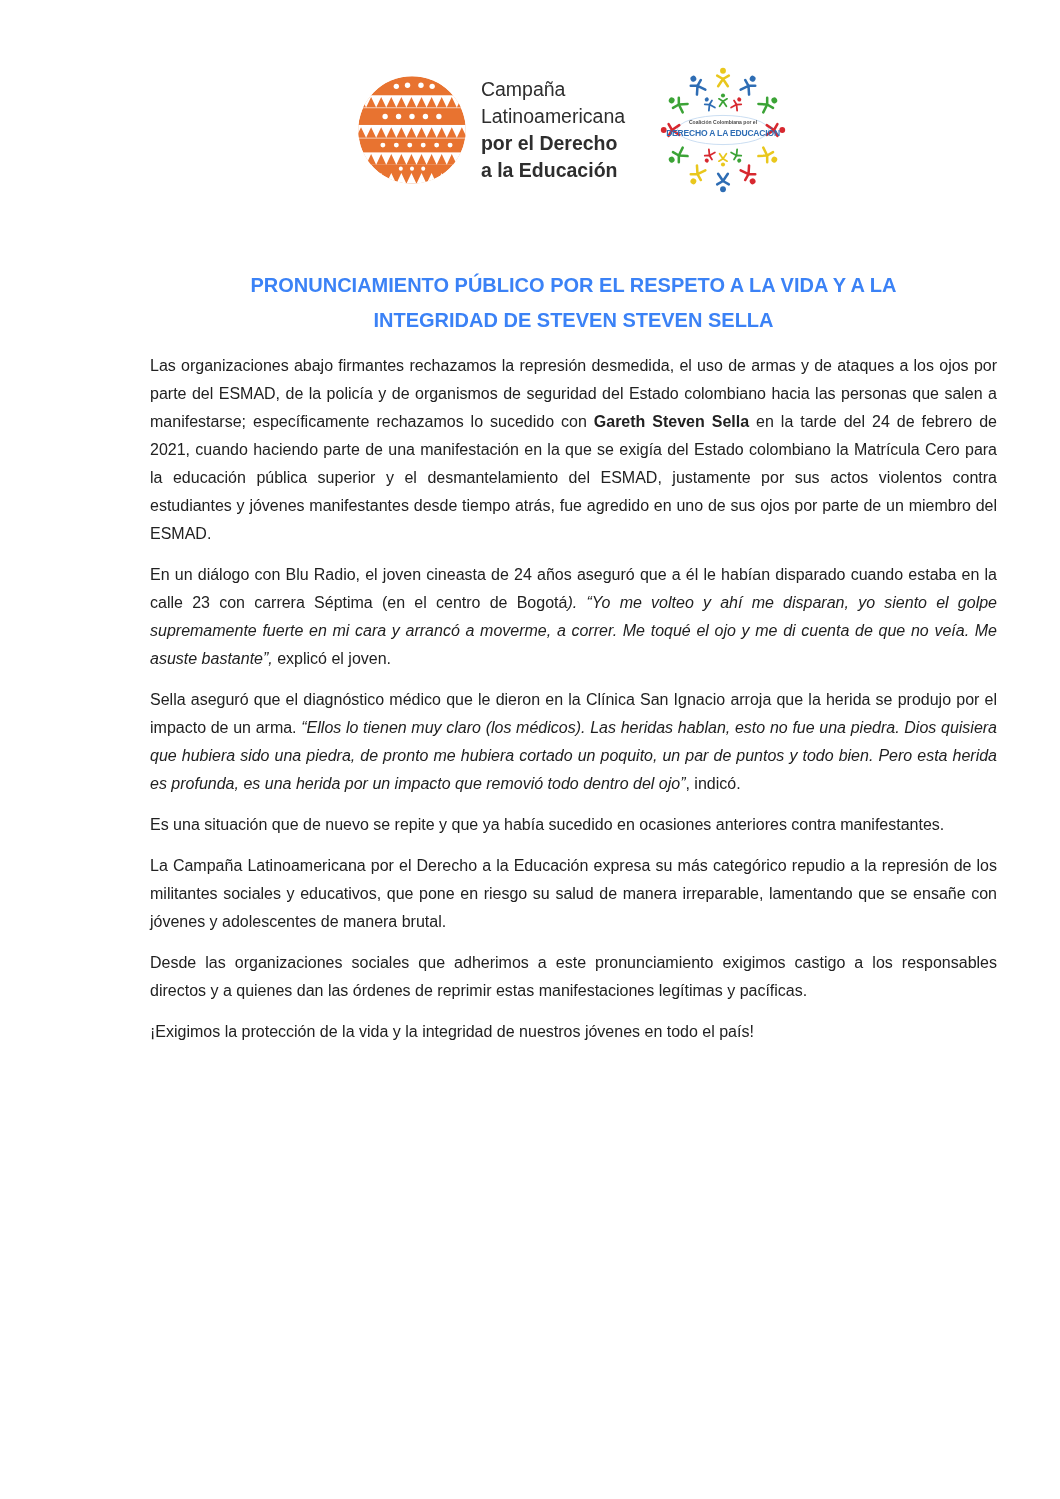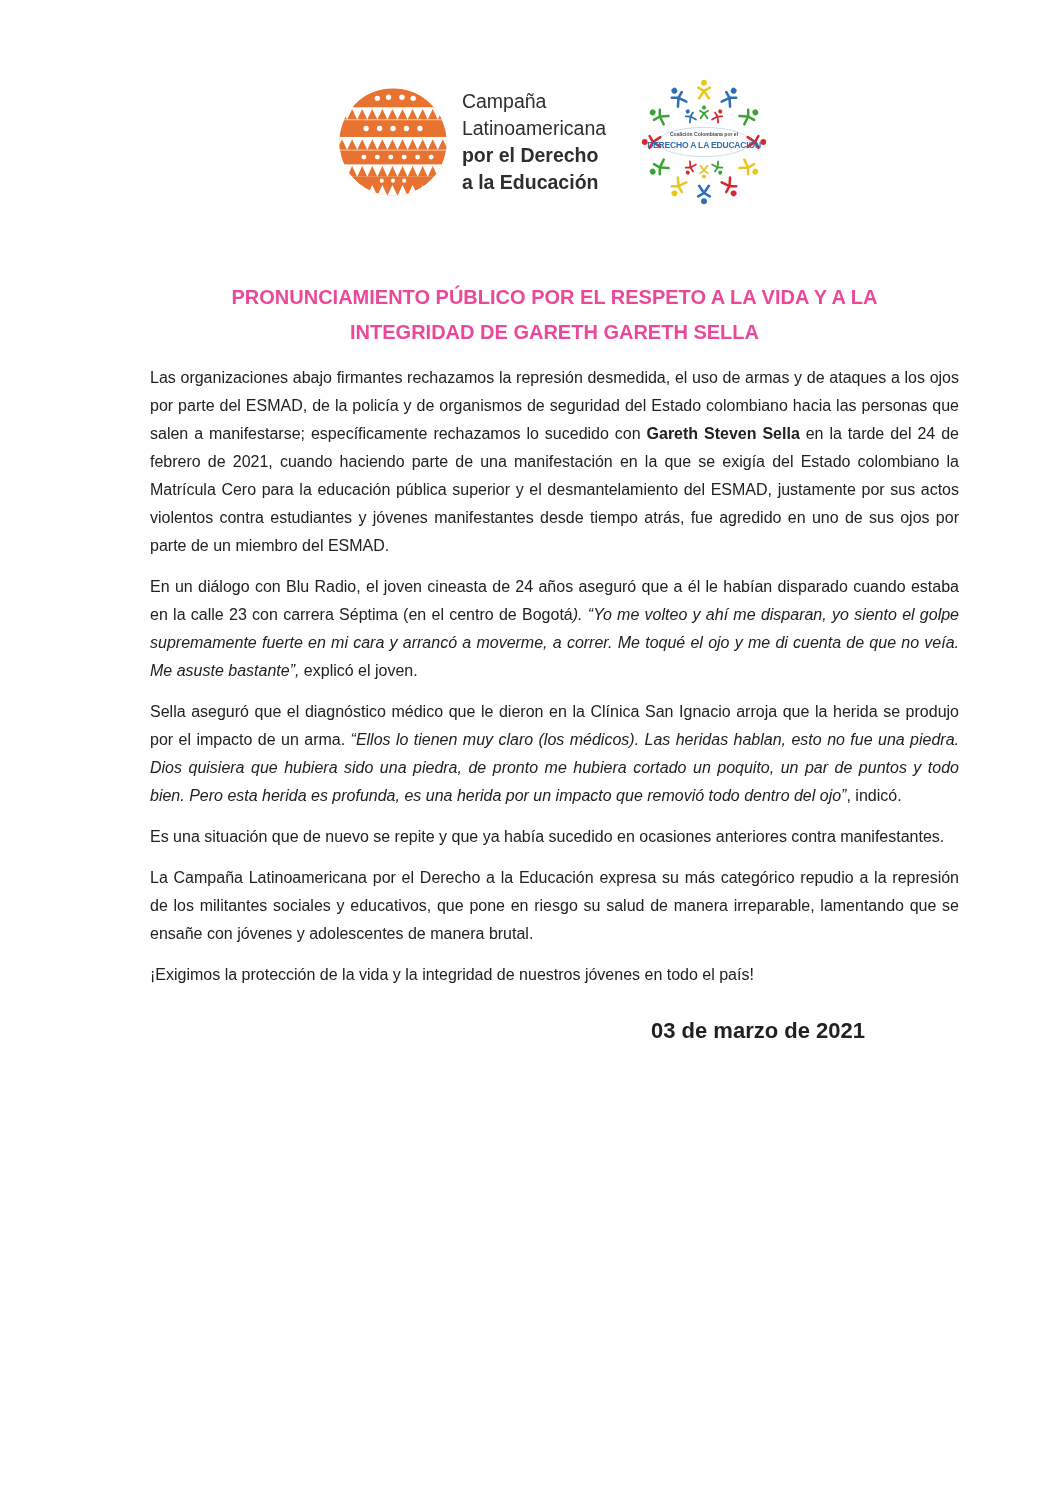--- a/index.html
+++ b/index.html
@@ -1,31 +1,31 @@
 <!DOCTYPE html>
 <html><head>
 <meta charset="utf-8">
 <style>
   html,body{margin:0;padding:0;background:#ffffff;}
   .page{
-    width:1060px;height:1075px;margin:12px auto;background:#ffffff;
+    width:1060px;height:1075px;margin:0 auto;background:#ffffff;
     font-family:"Liberation Sans",sans-serif;color:#212121;
-    box-sizing:border-box;padding:62px 101px 0 150px;overflow:hidden;
+    box-sizing:border-box;padding:62px 63px 0 150px;overflow:hidden;
   }
   
   .logos{display:flex;justify-content:center;align-items:center;gap:30px;height:136px;}
   .clade{display:flex;align-items:center;gap:13px;}
   .clade-emblem{width:112px;height:112px;flex:none;display:block;}
   .clade-text{font-size:19.5px;line-height:27px;color:#2e2e2e;}
   .cl-bold{font-weight:bold;}
   .coalition{width:136px;height:136px;flex:none;display:block;}
   .co-small{font-family:"Liberation Sans",sans-serif;font-size:5.2px;font-weight:bold;fill:#4a4a4a;}
   .co-big{font-family:"Liberation Sans",sans-serif;font-size:8.8px;font-weight:bold;fill:#2E6DB4;letter-spacing:-0.2px;}
   
-  .title{font-size:20px;line-height:35px;font-weight:bold;text-align:center;margin:70px 0 14px;color:#ec4899;}
+  .title{font-size:20px;line-height:35px;font-weight:bold;text-align:center;margin:70px 0 14px;color:#3b82f6;}
   .title-line{display:block;}
   .body-p{font-size:16px;line-height:28px;text-align:justify;margin:0 0 13px;}
   .body-p em{font-style:italic;}
   .date-line{font-size:22px;line-height:28px;font-weight:bold;text-align:right;padding-right:94px;margin:28px 0 0;}
   .sig{font-size:13px;line-height:28px;font-weight:bold;margin:0;}
   .sig1{margin-top:46px;}
   .sig2{margin-top:16px;}
 </style>
 </head>
 <body>
@@ -115,31 +115,32 @@
       <text x="70" y="64" text-anchor="middle" class="co-small">Coalición Colombiana por el</text>
       <text x="70" y="76" text-anchor="middle" class="co-big">DERECHO A LA EDUCACIÓN</text>
     </svg>
 
   </header>
 
   <main class="doc">
 
     <h1 class="title">
       <span class="title-line">PRONUNCIAMIENTO PÚBLICO POR EL RESPETO A LA VIDA Y A LA</span>
-      <span class="title-line">INTEGRIDAD DE GARETH GARETH SELLA</span>
+      <span class="title-line">INTEGRIDAD DE STEVEN STEVEN SELLA</span>
     </h1>
 
     <p class="body-p"><span>Las organizaciones abajo firmantes rechazamos la represión desmedida, el uso de armas y de ataques a los ojos por parte del ESMAD, de la policía y de organismos de seguridad del Estado colombiano hacia las personas que salen a manifestarse; específicamente rechazamos lo sucedido con </span><strong>Gareth Steven Sella</strong><span> en la tarde del 24 de febrero de 2021, cuando haciendo parte de una manifestación en la que se exigía del Estado colombiano la Matrícula Cero para la educación pública superior y el desmantelamiento del ESMAD, justamente por sus actos violentos contra estudiantes y jóvenes manifestantes desde tiempo atrás,  fue agredido en uno de sus ojos por parte de un miembro del ESMAD.</span></p>
 
     <p class="body-p"><span>En un diálogo con Blu Radio, el joven cineasta de 24 años aseguró que a él le habían disparado cuando estaba en la calle 23 con carrera Séptima (en el centro de Bogotá</span><em>). “Yo me volteo y ahí me disparan, yo siento el golpe supremamente fuerte en mi cara y arrancó a moverme, a correr. Me toqué el ojo y me di cuenta de que no veía. Me asuste bastante”,</em><span> explicó el joven.</span></p>
 
     <p class="body-p"><span>Sella aseguró que el diagnóstico médico que le dieron en la Clínica San Ignacio arroja que la herida se produjo por el impacto de un arma. </span><em>“Ellos lo tienen muy claro (los médicos). Las heridas hablan, esto no fue una piedra. Dios quisiera que hubiera sido una piedra, de pronto me hubiera cortado un poquito, un par de puntos y todo bien. Pero esta herida es profunda, es una herida por un impacto que removió todo dentro del ojo”</em><span>, indicó.</span></p>
 
     <p class="body-p">Es una situación que de nuevo se repite y que ya había sucedido en ocasiones anteriores contra manifestantes.</p>
     <p class="body-p">La Campaña Latinoamericana por el Derecho a la Educación expresa su más categórico repudio a la represión de los militantes sociales y educativos, que pone en riesgo su salud de manera irreparable, lamentando que se ensañe con jóvenes y adolescentes de manera brutal.</p>
+    <p class="body-p">Desde las organizaciones sociales que adherimos a este pronunciamiento exigimos castigo a los responsables directos y a quienes dan las órdenes de reprimir estas manifestaciones legítimas y pacíficas.</p>
     <p class="body-p">¡Exigimos la protección de la vida y la integridad de nuestros jóvenes en todo el país!</p>
 
     <p class="date-line"><span>03 de marzo de 2021</span></p>
 
     <p class="sig sig1">Campaña Latinoamericana por el Derecho a la Educación</p>
 
   </main>
 </div>
 
 </body></html>

